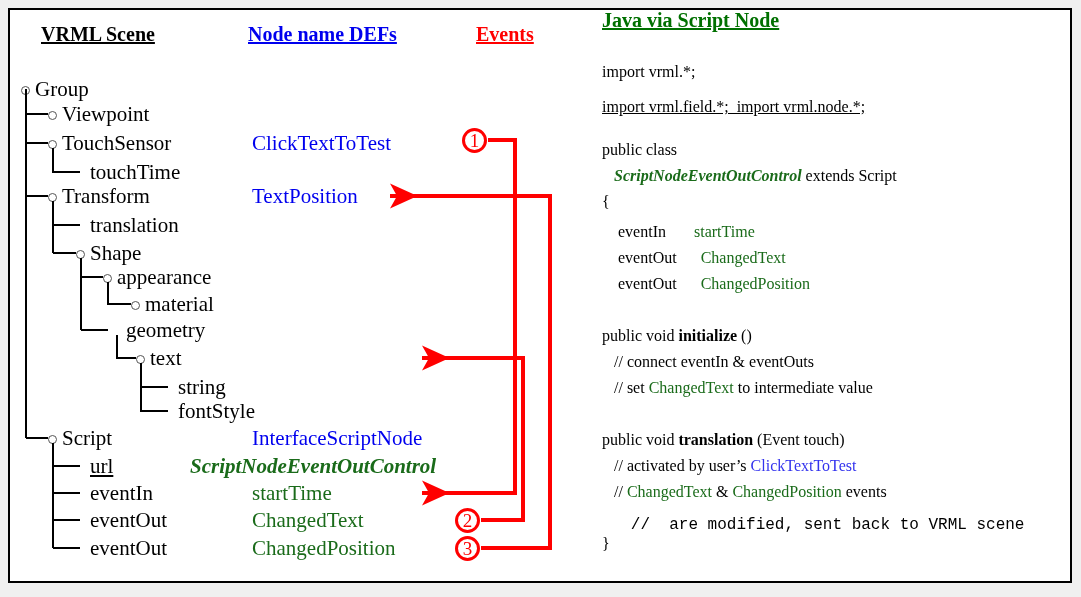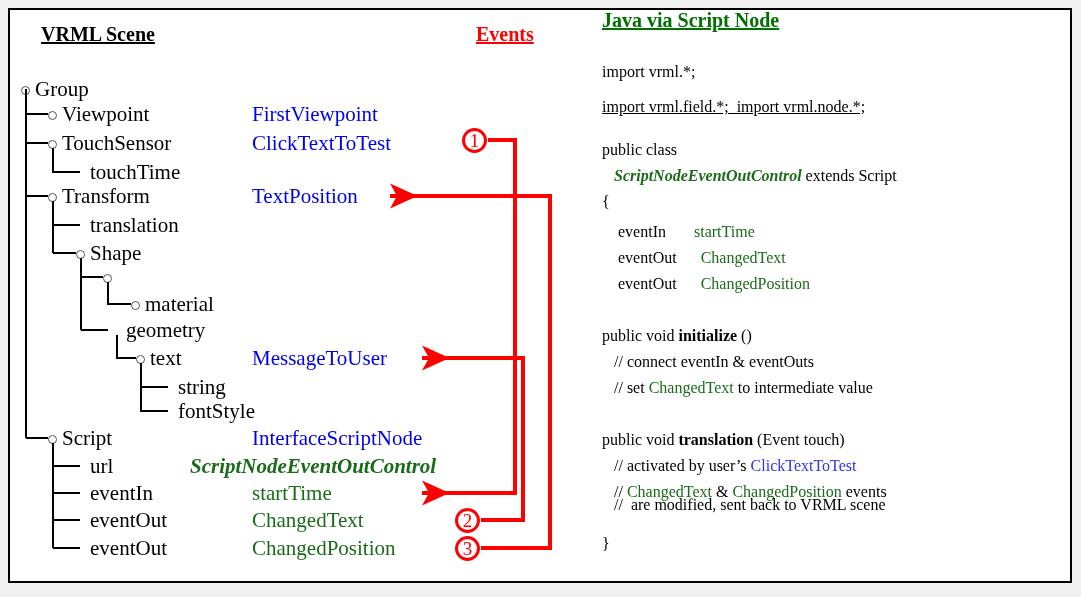--- a/index.html
+++ b/index.html
@@ -105,32 +105,32 @@
   }
   svg { position: absolute; left: 0; top: 0; overflow: visible; }
 </style>
 </head>
 <body>
 
 <div id="frame">
   <div id="canvas">
 
     <div class="hdr" id="hdr-vrml">VRML Scene</div>
+    <div class="hdr" id="hdr-defs">Node name DEFs</div>
     <div class="hdr" id="hdr-events">Events</div>
     <div class="hdr" id="hdr-java">Java via Script Node</div>
 
     <div id="tree">
         <div class="row" style="top: 65px;">
           <div class="nodec" style="left: 11px;"></div>
           <div class="label" style="left: 25px;">Group</div>
         </div>
         <div class="row" style="top: 90px;">
           <div class="nodec" style="left: 38px;"></div>
           <div class="label" style="left: 52px;">Viewpoint</div>
-          <div class="def blue">FirstViewpoint</div>
         </div>
         <div class="row" style="top: 119px;">
           <div class="nodec" style="left: 38px;"></div>
           <div class="label" style="left: 52px;">TouchSensor</div>
           <div class="def blue">ClickTextToTest</div>
         </div>
         <div class="row" style="top: 148px;">
           <div class="label" style="left: 80px;">touchTime</div>
         </div>
         <div class="row" style="top: 172px;">
@@ -140,46 +140,46 @@
         </div>
         <div class="row" style="top: 201px;">
           <div class="label" style="left: 80px;">translation</div>
         </div>
         <div class="row" style="top: 229px;">
           <div class="nodec" style="left: 66px;"></div>
           <div class="label" style="left: 80px;">Shape</div>
         </div>
         <div class="row" style="top: 253px;">
           <div class="nodec" style="left: 93px;"></div>
+          <div class="label" style="left: 107px;">appearance</div>
         </div>
         <div class="row" style="top: 280px;">
           <div class="nodec" style="left: 121px;"></div>
           <div class="label" style="left: 135px;">material</div>
         </div>
         <div class="row" style="top: 306px;">
           <div class="label" style="left: 116px;">geometry</div>
         </div>
         <div class="row" style="top: 334px;">
           <div class="nodec" style="left: 126px;"></div>
           <div class="label" style="left: 140px;">text</div>
-          <div class="def blue">MessageToUser</div>
         </div>
         <div class="row" style="top: 363px;">
           <div class="label" style="left: 168px;">string</div>
         </div>
         <div class="row" style="top: 387px;">
           <div class="label" style="left: 168px;">fontStyle</div>
         </div>
         <div class="row" style="top: 414px;">
           <div class="nodec" style="left: 38px;"></div>
           <div class="label" style="left: 52px;">Script</div>
           <div class="def blue">InterfaceScriptNode</div>
         </div>
         <div class="row" style="top: 442px;">
-          <div class="label" style="left: 80px;">url</div>
+          <div class="label" style="left: 80px; text-decoration: underline;">url</div>
           <div class="def greenital" style="left: 180px;">ScriptNodeEventOutControl</div>
         </div>
         <div class="row" style="top: 469px;">
           <div class="label" style="left: 80px;">eventIn</div>
           <div class="def green">startTime</div>
         </div>
         <div class="row" style="top: 496px;">
           <div class="label" style="left: 80px;">eventOut</div>
           <div class="def green">ChangedText</div>
         </div>
@@ -251,18 +251,18 @@
         <div class="code" style="top: 179px;"><span>{</span></div>
         <div class="code" style="top: 209px;"><span>    eventIn       </span><span class="g">startTime</span></div>
         <div class="code" style="top: 235px;"><span>    eventOut      </span><span class="g">ChangedText</span></div>
         <div class="code" style="top: 261px;"><span>    eventOut      </span><span class="g">ChangedPosition</span></div>
         <div class="code" style="top: 313px;"><span>public void </span><span class="bold">initialize</span><span> ()</span></div>
         <div class="code" style="top: 339px;"><span>   // connect eventIn &amp; eventOuts</span></div>
         <div class="code" style="top: 365px;"><span>   // set </span><span class="g">ChangedText</span><span> to intermediate value</span></div>
         <div class="code" style="top: 417px;"><span>public void </span><span class="bold">translation</span><span> (Event touch)</span></div>
         <div class="code" style="top: 443px;"><span>   // activated by user’s </span><span class="b">ClickTextToTest</span></div>
         <div class="code" style="top: 469px;"><span>   // </span><span class="g">ChangedText</span><span> &amp; </span><span class="g">ChangedPosition</span><span> events</span></div>
-        <div class="code" style="top: 482px;"><span>   //  are modified, sent back to VRML scene</span></div>
+        <div class="code" style="top: 502px; font-family: Liberation Mono, monospace;"><span>   //  are modified, sent back to VRML scene</span></div>
         <div class="code" style="top: 521px;"><span>}</span></div>
       </div>
 
   </div>
 </div>
 
 </body></html>

